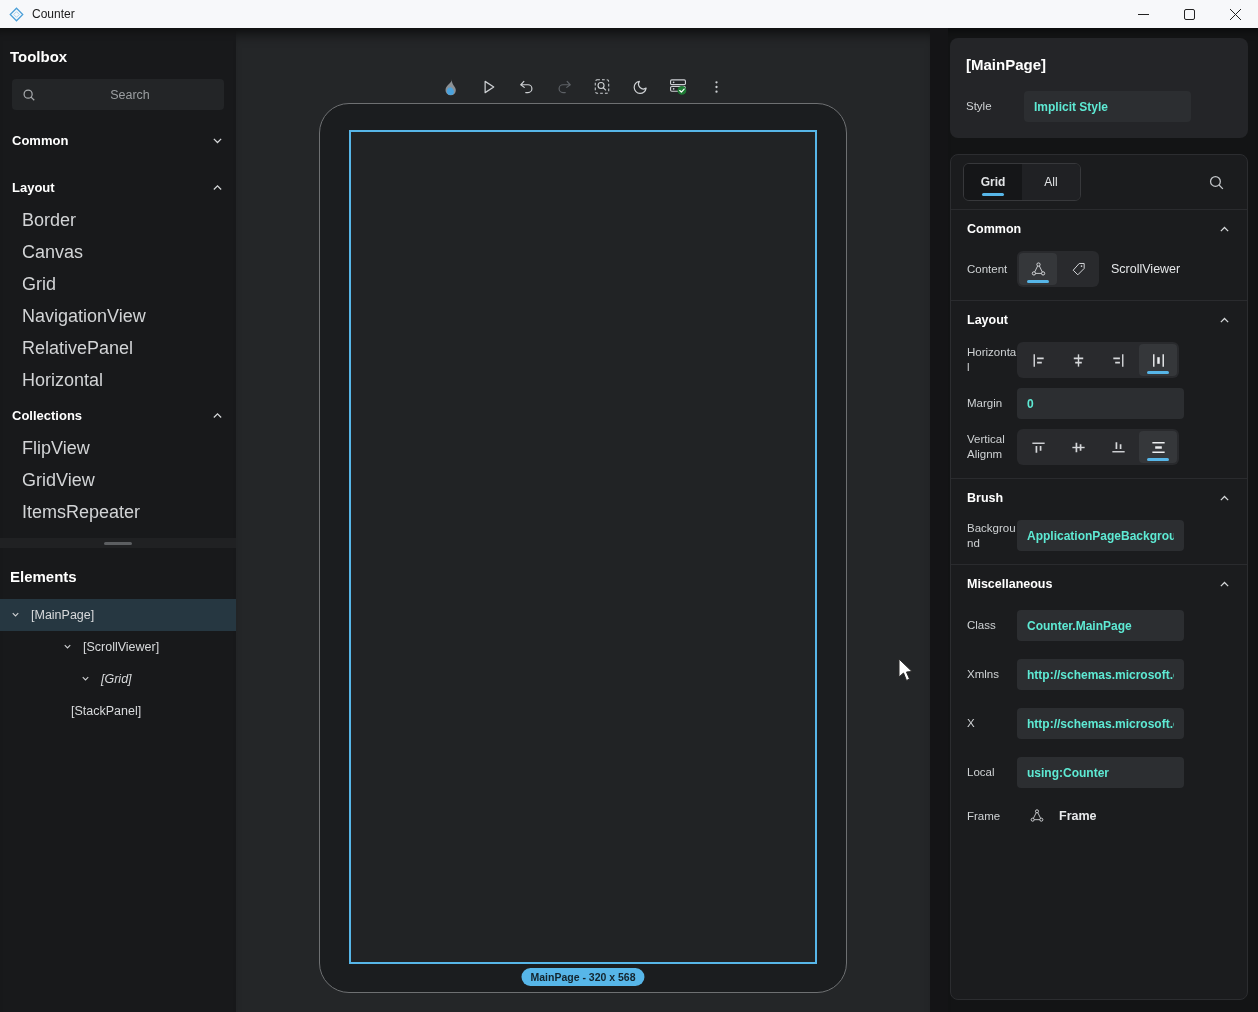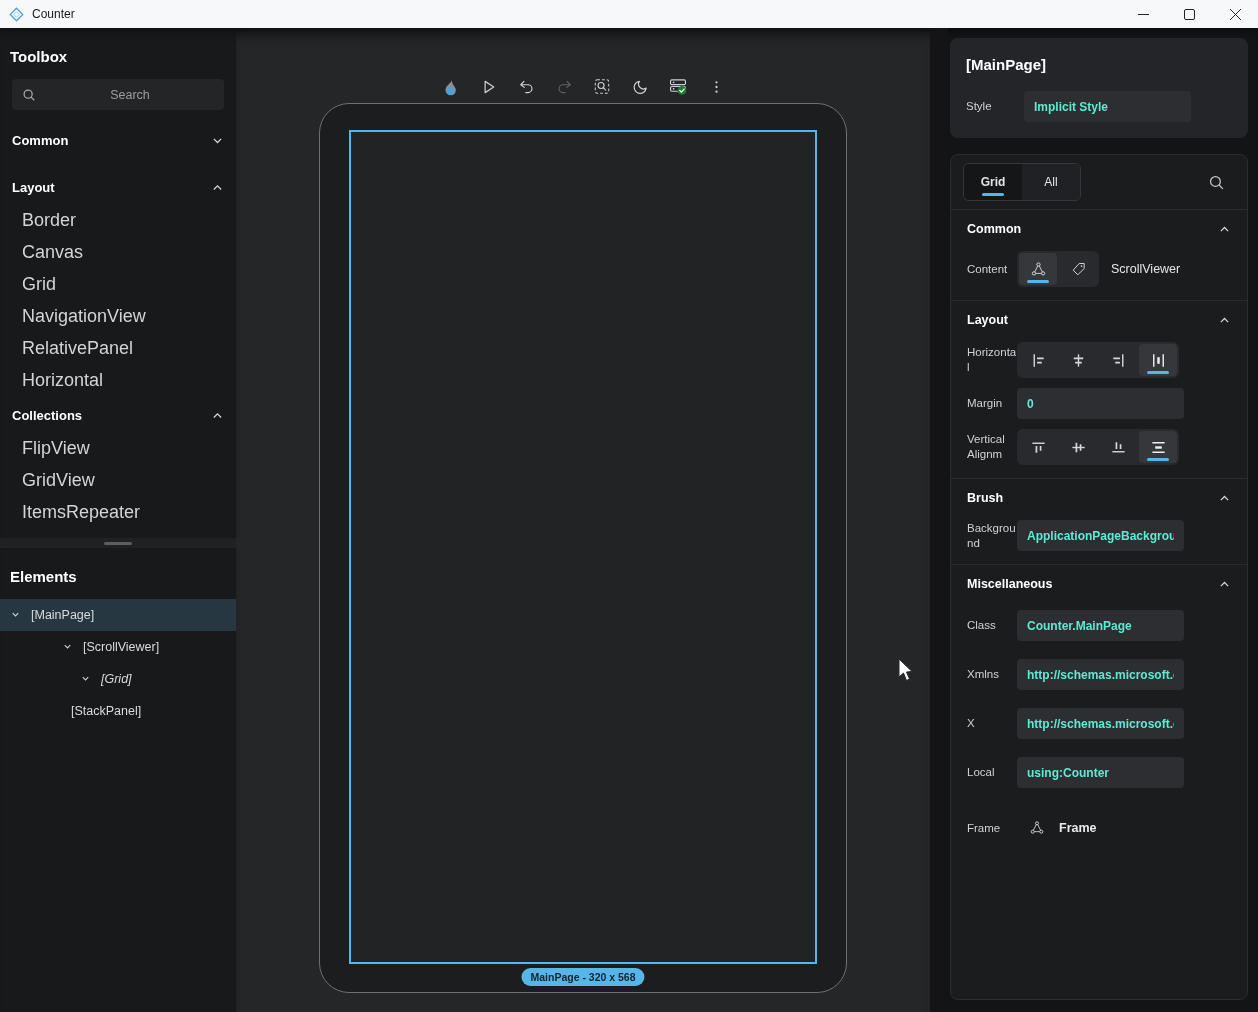--- a/index.html
+++ b/index.html
@@ -454,21 +454,21 @@
           <input class="prop-input" value="http://schemas.microsoft.com" style="">
         </div>
         <div class="ins-row" style="margin-top:8px;">
           <span class="ins-label">X</span>
           <input class="prop-input" value="http://schemas.microsoft.com" style="">
         </div>
         <div class="ins-row" style="margin-top:8px;">
           <span class="ins-label">Local</span>
           <input class="prop-input" value="using:Counter" style="">
         </div>
-        <div class="ins-row" style="margin-top:22px;">
+        <div class="ins-row" style="margin-top:10px;">
           <span class="ins-label">Frame</span>
           <span class="frame-ico">
             <svg width="16" height="16" viewBox="0 0 24 24">
               <circle cx="12" cy="5" r="2.3" fill="none" stroke="#d5d7da" stroke-width="1.4"></circle>
               <circle cx="5.5" cy="17.5" r="2.3" fill="none" stroke="#d5d7da" stroke-width="1.4"></circle>
               <circle cx="18.5" cy="17.5" r="2.3" fill="none" stroke="#d5d7da" stroke-width="1.4"></circle>
               <path d="M10.8 7 L6.6 15.5 M13.2 7 L17.4 15.5 M7.8 17.5 h8.4" fill="none" stroke="#d5d7da" stroke-width="1.3"></path>
             </svg>
           </span>
           <span class="frame-val">Frame</span>

